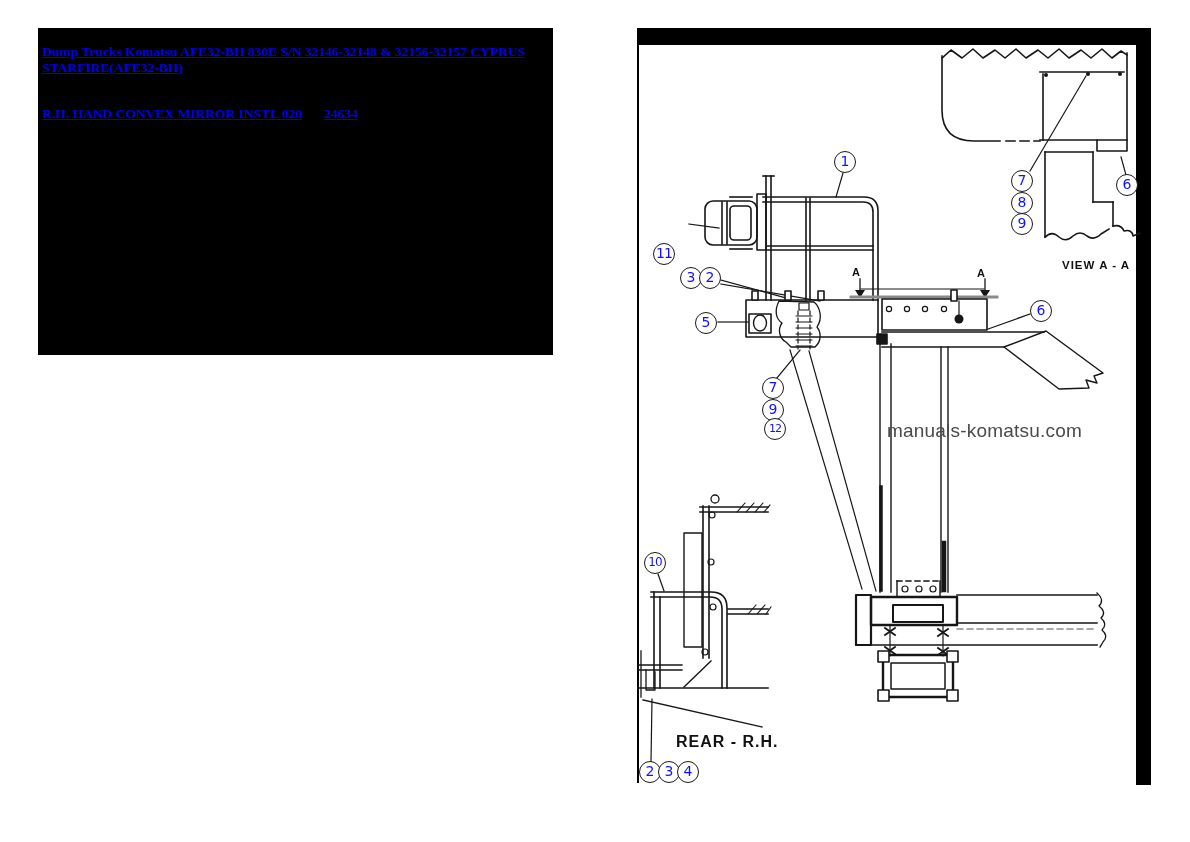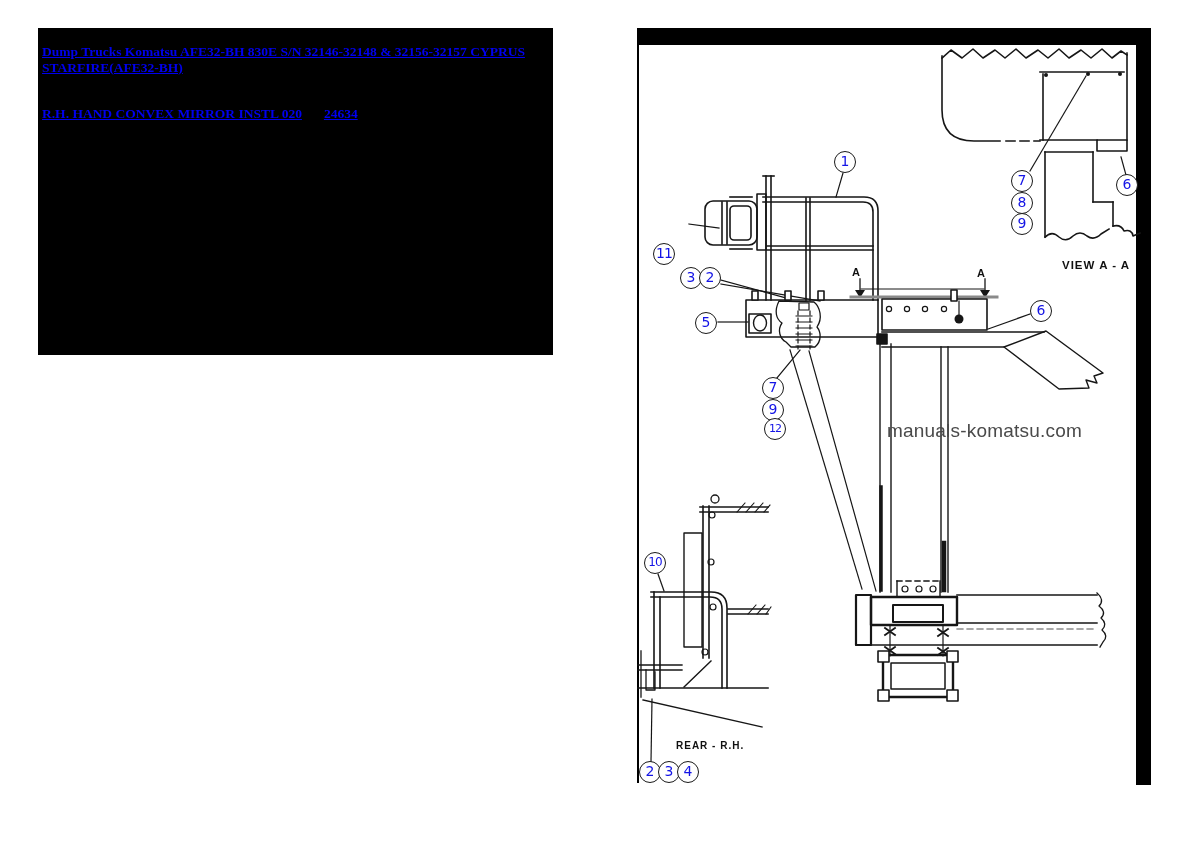--- a/index.html
+++ b/index.html
@@ -27,21 +27,21 @@
   
   .callout{position:absolute;width:22px;height:22px;box-sizing:border-box;
            border:1.6px solid #1a1a1a;border-radius:50%;background:#fff;
            font-family:"DejaVu Sans",sans-serif;font-size:14px;line-height:19px;
            text-align:center;z-index:6;}
 
   
   .dlabel{position:absolute;color:#111;font-weight:bold;z-index:5;
           font-family:"Liberation Sans",sans-serif;white-space:nowrap;}
   .view-label{left:1062px;top:259px;font-size:11.5px;letter-spacing:1px;}
-  .rear-label{left:676px;top:733px;font-size:10px;letter-spacing:1px;margin-top:7px;}
+  .rear-label{left:676px;top:733px;font-size:16px;letter-spacing:1px;}
   .sec-a1{left:852px;top:266px;font-size:11px;}
   .sec-a2{left:977px;top:267px;font-size:11px;}
   .watermark{position:absolute;left:887px;top:420px;color:#4a4a4a;
              font-size:19px;z-index:4;letter-spacing:0.2px;}
 </style>
 </head>
 <body>
 
 <div class="header-box" style="background: rgb(0, 0, 0);">
   <div class="header-links">

